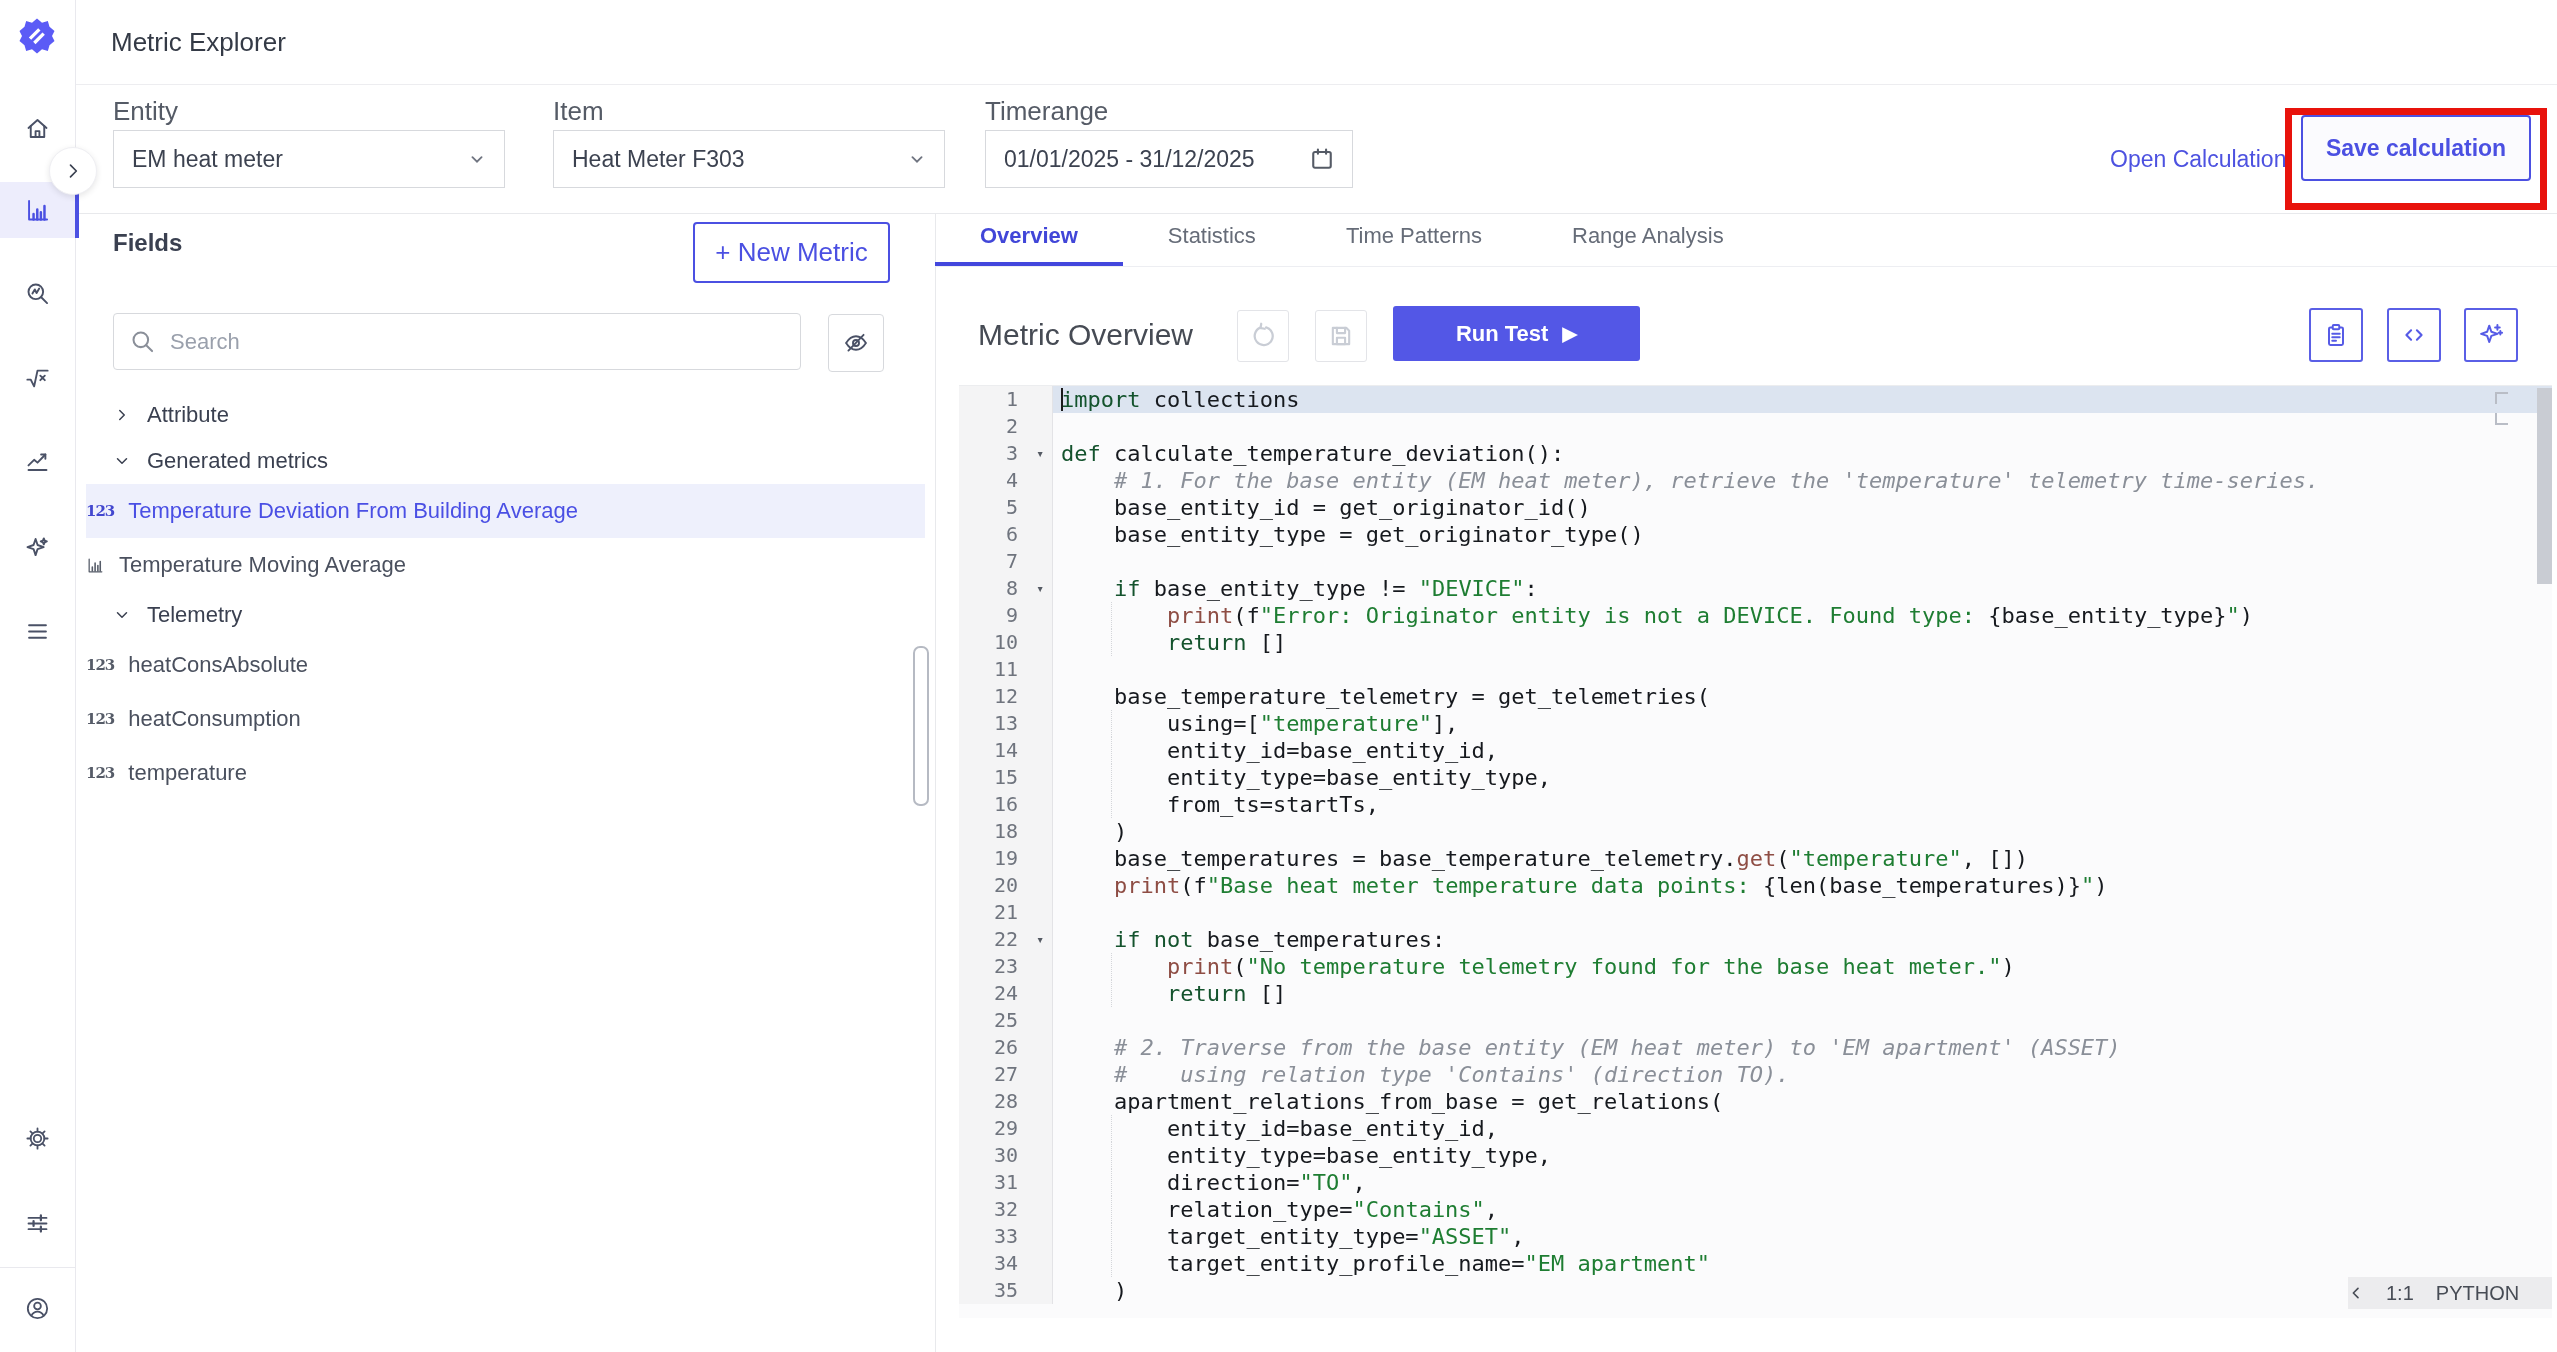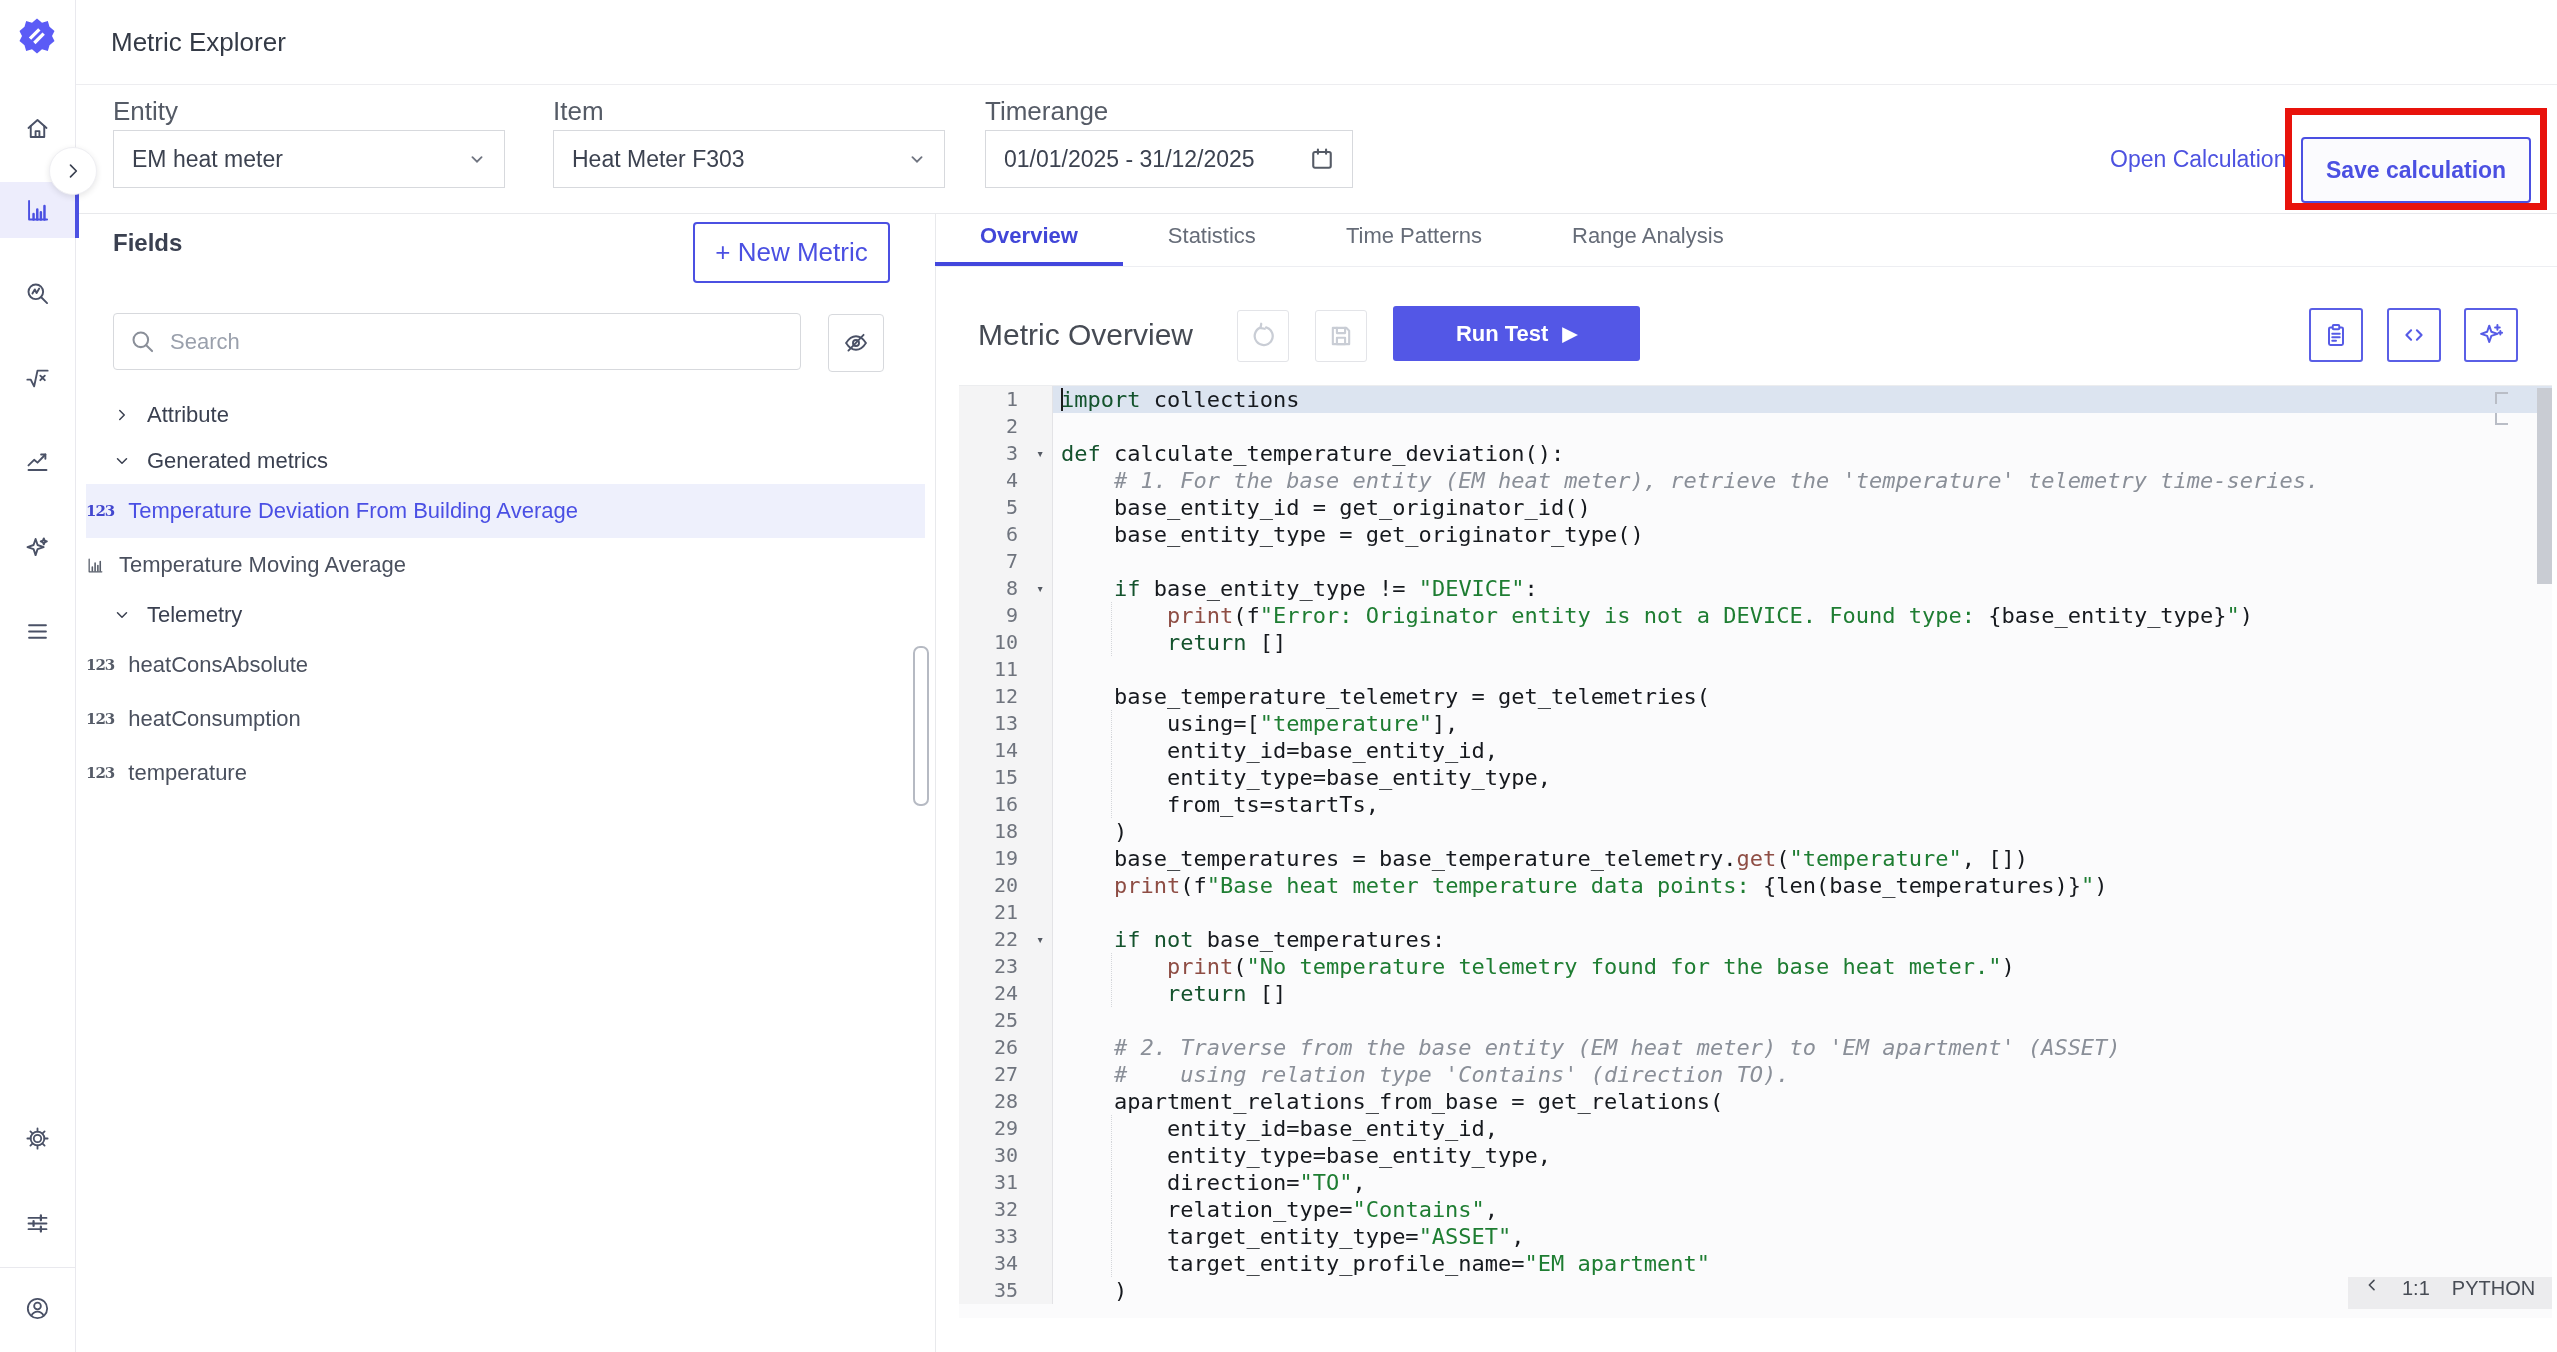--- a/index.html
+++ b/index.html
@@ -22,21 +22,21 @@
   .header{position:absolute;left:75px;top:0;right:0;height:84px;border-bottom:1px solid #ededf0;background:#fff}
   .app-title{position:absolute;left:36px;top:0;line-height:84px;font-size:26px;font-weight:500;color:#343a46}
 
   
   .fgroup{position:absolute;top:96px}
   .fgroup .flabel{font-size:26px;color:#555b66;margin-bottom:3px}
   .fselect{height:58px;border:1px solid #d7d9dd;border-radius:0;display:flex;align-items:center;justify-content:space-between;
       padding:0 16px 0 18px;font-size:23px;color:#3c4250;box-sizing:border-box;background:#fff;cursor:pointer}
   .open-calc{position:absolute;left:2110px;top:146px;font-size:23px;color:#4d52e0;cursor:pointer}
   .red-box{position:absolute;left:2285px;top:108px;width:262px;height:102px;border:7px solid #e8130c;box-sizing:border-box;
-      display:flex;align-items:flex-end;justify-content:center}
+      display:flex;align-items:flex-start;justify-content:center}
   .save-btn{width:226px;height:62px;background:#fbfbfe;border:2px solid #4b50e2;border-radius:4px;color:#4b50e2;
       font-size:23px;font-weight:700;display:flex;align-items:center;justify-content:center;cursor:pointer}
 
   .divider-h{position:absolute;left:75px;top:213px;right:0;height:1px;background:#e8e9ec}
   .divider-v{position:absolute;left:935px;top:214px;bottom:0;width:1px;background:#e8e9ec}
 
   
   .fields-title{position:absolute;left:113px;top:229px;font-size:24px;font-weight:600;color:#3a4050}
   .new-metric{position:absolute;left:693px;top:222px;width:193px;height:57px;border:2px solid #4b50e2;border-radius:4px;
       color:#4b50e2;font-size:26px;display:flex;align-items:center;justify-content:center;background:#fff;cursor:pointer}
@@ -88,21 +88,21 @@
   .cl-c.al{background:#dce4f0}
   .tk-k{color:#14532d}.tk-b{color:#8e4d44}.tk-s{color:#1e7d32}.tk-c{color:#8a8f98;font-style:italic}.tk-p{color:#16191e}
   .iguide{position:absolute;left:58px;top:0;bottom:0;border-left:1px dotted #d4d6da}
   .caret{position:absolute;left:8px;top:2px;width:2px;height:23px;background:#1c1c1c}
   .ed-scrollbar{position:absolute;left:2537px;top:388px;width:15px;height:196px;background:#c9ccd3;z-index:5;cursor:pointer}
   .corner-marks{position:absolute;left:2495px;top:392px;z-index:5}
   .corner-marks span{display:block;width:13px;height:12px;box-sizing:border-box}
   .corner-marks .c1{border-top:2px solid #b9bdc6;border-left:2px solid #b9bdc6;margin-bottom:9px}
   .corner-marks .c2{border-bottom:2px solid #b9bdc6;border-left:2px solid #b9bdc6}
   .status-bar{position:absolute;left:2348px;top:1277px;width:204px;height:32px;background:#ececee;z-index:6;
-      display:flex;align-items:flex-start;gap:22px;padding-left:16px;box-sizing:border-box;font-size:20px;color:#474c55}
+      display:flex;align-items:center;gap:22px;padding-left:0;box-sizing:border-box;font-size:20px;color:#474c55}
 </style>
 </head>
 <body>
 
 <div class="sidebar">
   <div class="logo">
     <svg viewBox="0 0 24 24" width="40" height="40">
       <path fill="#5b5bf6" d="M12 1.5 L15 4 L18.5 3 L19.5 6.5 L22.5 9 L21 12 L22.5 15 L19.5 17.5 L18.5 21 L15 20 L12 22.5 L9 20 L5.5 21 L4.5 17.5 L1.5 15 L3 12 L1.5 9 L4.5 6.5 L5.5 3 L9 4 Z"></path>
       <path stroke="#fff" stroke-width="2" fill="none" d="M7.8 13.6 L13.4 8 M10.4 16.2 L16 10.6"></path>
     </svg>

